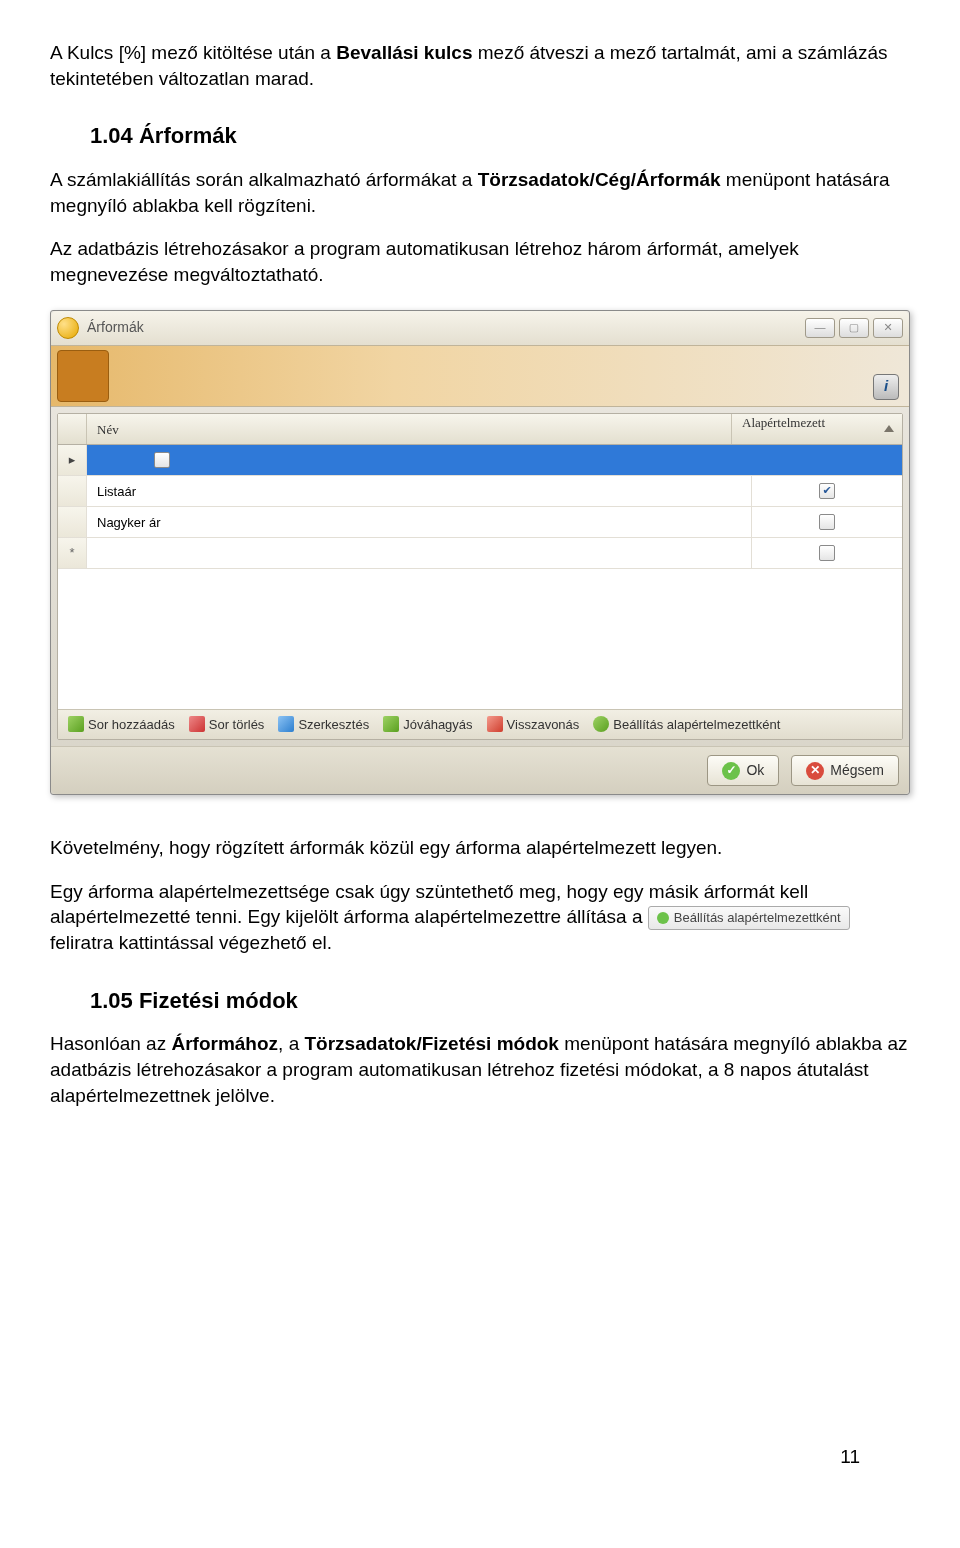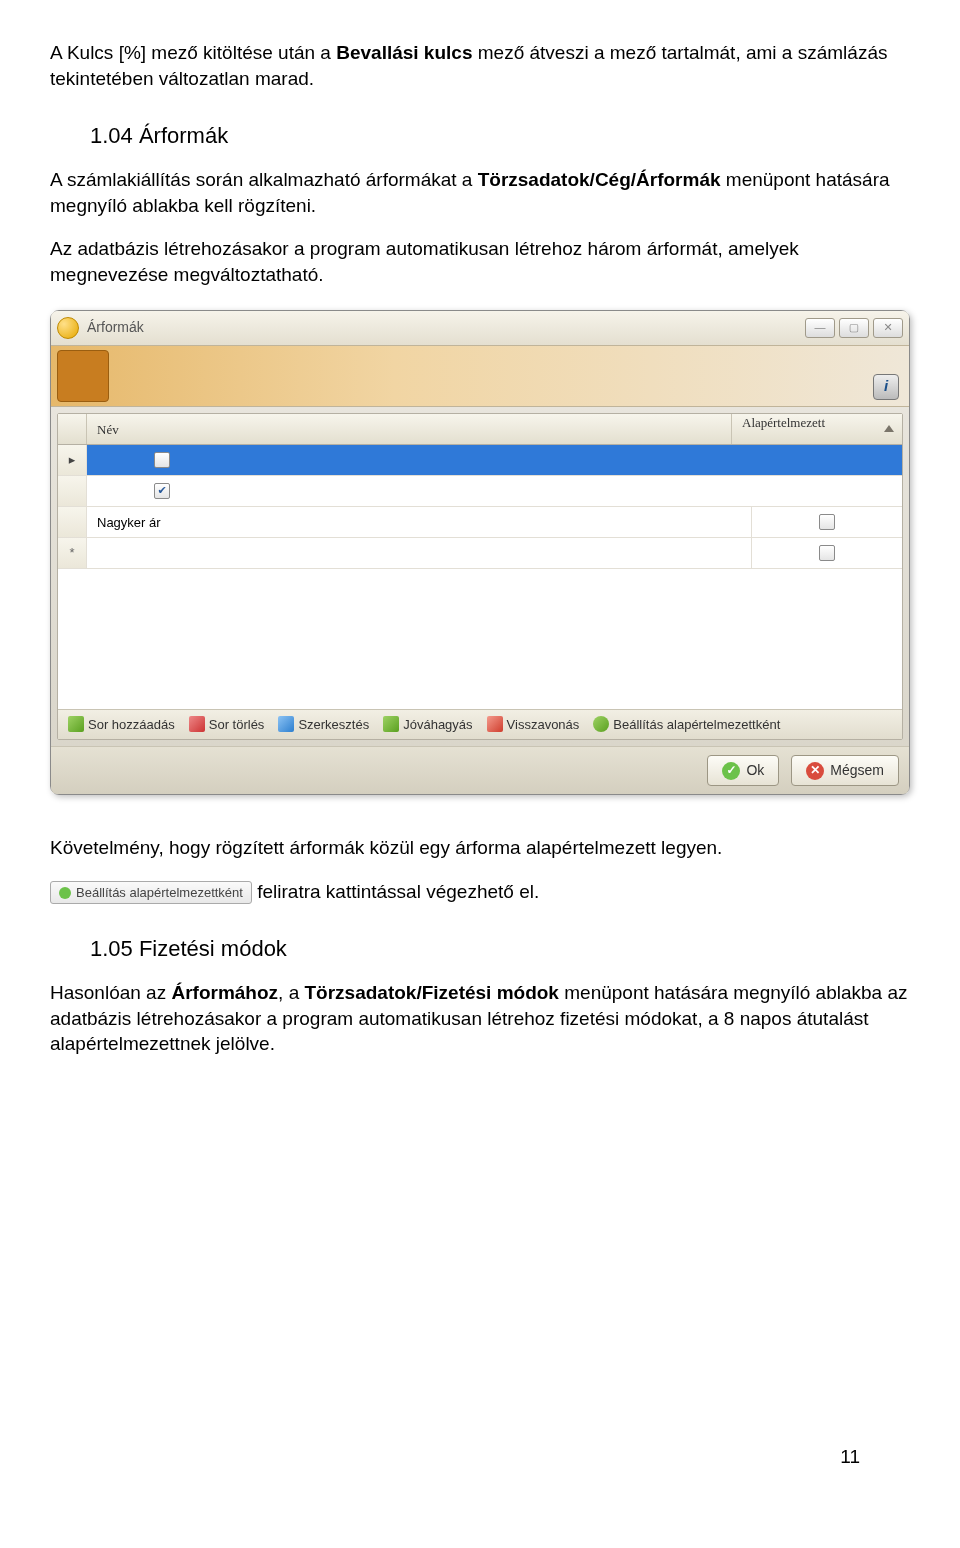--- a/index.html
+++ b/index.html
@@ -7,24 +7,24 @@
     padding: 40px 50px;
     font-family: Verdana, Arial, sans-serif;
     font-size: 19px;
     color: #000;
     background: #fff;
     width: 860px;
     line-height: 1.35;
   }
   p { margin: 0 0 18px 0; }
   .bold { font-weight: bold; }
-  .section-h { font-weight: normal; font-size: 22px; margin: 30px 0 16px 40px; }
+  .section-h { font-weight: bold; font-size: 22px; margin: 30px 0 16px 40px; }
   .win {
     border: 1px solid #8a8a8a;
-    border-radius: 9px;
+    border-radius: 3px;
     background: linear-gradient(180deg,#ece9e2,#d8d4c8);
     margin: 22px 0 40px 0;
     box-shadow: 2px 2px 6px rgba(0,0,0,.25);
     font-family: "Segoe UI", Tahoma, sans-serif;
   }
   .titlebar {
     height: 34px;
     background: linear-gradient(180deg,#f6f3ea,#e4dfd0);
     border-top-left-radius: 6px;
     border-top-right-radius: 6px;
@@ -198,20 +198,21 @@
     </div>
 
     <div class="grow sel">
       <div class="c0">▸</div>
       <div class="c2">
             <span class="cb"></span>
           </div>
     </div>
     <div class="grow">
       <div class="c0"></div>
+      <div class="c1">Listaár</div>
       <div class="c2">
             <span class="cb">✔</span>
           </div>
     </div>
     <div class="grow">
       <div class="c0"></div>
       <div class="c1">Nagyker ár</div>
       <div class="c2">
             <span class="cb"></span>
           </div>
@@ -260,21 +261,21 @@
     <div class="fbtn">
           <span class="fico-cancel">✕</span>
           <span>Mégsem</span>
         </div>
   </div>
 </div>
 
 <p>Követelmény, hogy rögzített árformák közül egy árforma alapértelmezett legyen.</p>
 
 <p>
-  <span class="inline-btn">
+  <span>Egy árforma alapértelmezettsége csak úgy szüntethető meg, hogy egy másik árformát kell alapértelmezetté tenni. Egy kijelölt árforma alapértelmezettre állítása a </span><span class="inline-btn">
         <span class="dot"></span>
         <span>Beállítás alapértelmezettként</span>
       </span><span> feliratra kattintással végezhető el.</span>
 </p>
 
 <div class="section-h">1.05 Fizetési módok</div>
 
 <p>
   <span>Hasonlóan az </span><span class="bold">Árformához</span><span>, a </span><span class="bold">Törzsadatok/Fizetési módok</span><span> menüpont hatására megnyíló ablakba az adatbázis létrehozásakor a program automatikusan létrehoz fizetési módokat, a 8 napos átutalást alapértelmezettnek jelölve.</span>
 </p>

